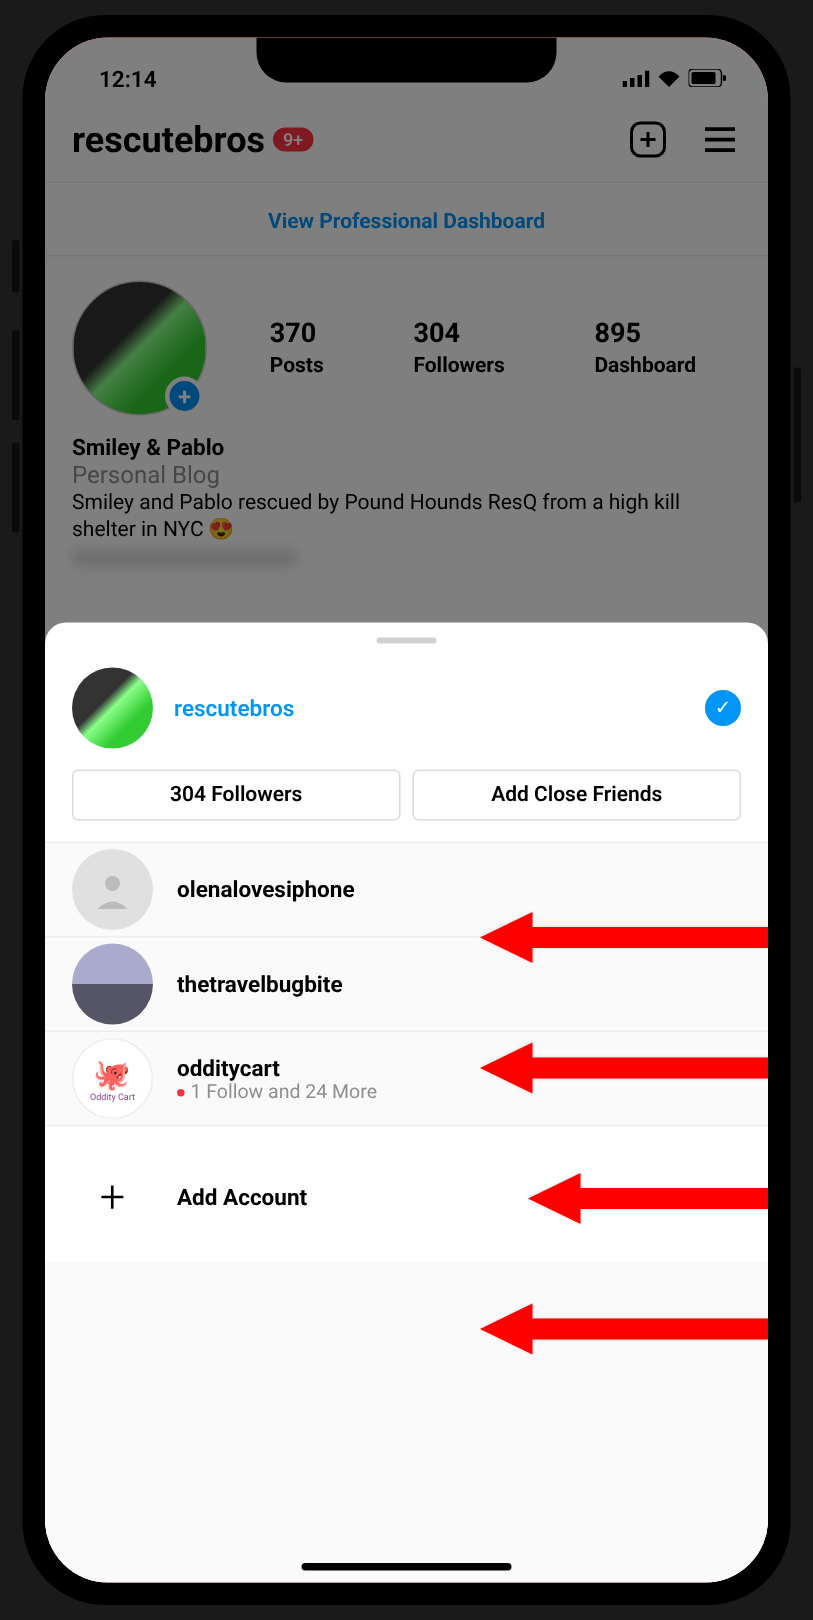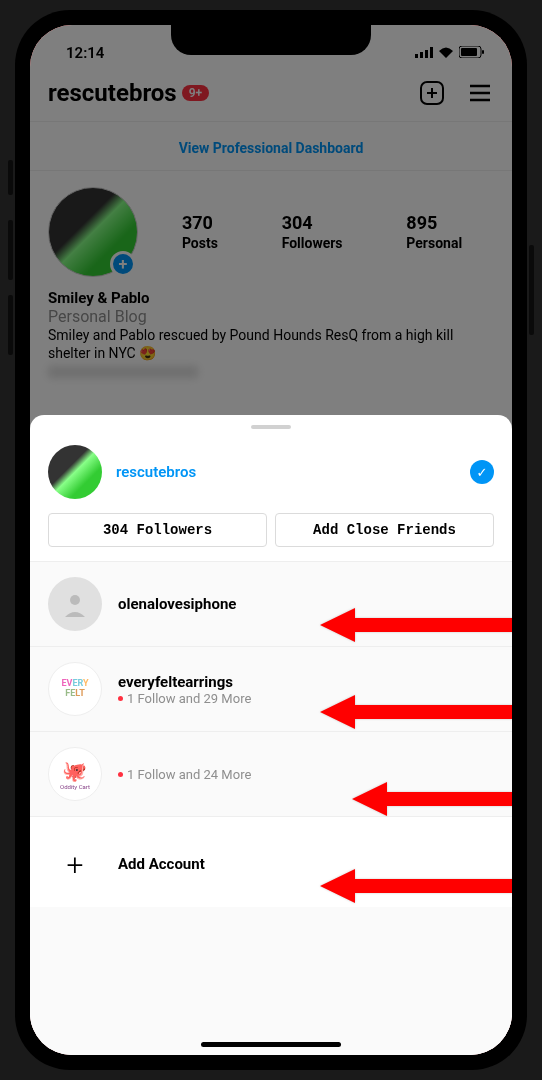--- a/index.html
+++ b/index.html
@@ -258,31 +258,30 @@
     }
     .sheet-btn {
       flex: 1;
       border: 1px solid #dbdbdb;
       border-radius: 4px;
       padding: 8px;
       text-align: center;
       font-weight: 600;
       font-size: 14px;
       background: #fff;
-      font-family: Liberation Mono, monospace;
     }
     
     .account-list {
       background: #fafafa;
       flex: 1;
     }
     .account-item {
       display: flex;
       align-items: center;
-      padding: 15px 18px;
+      padding: 4px 18px;
       gap: 16px;
       position: relative;
       border-top: 1px solid #eee;
     }
     .list-avatar {
       width: 54px;
       height: 54px;
       border-radius: 50%;
       background: #ddd;
       flex-shrink: 0;
@@ -477,21 +476,21 @@
           <div class="stat">
             <span class="stat-value">370</span>
             <span class="stat-label">Posts</span>
           </div>
           <div class="stat">
             <span class="stat-value">304</span>
             <span class="stat-label">Followers</span>
           </div>
           <div class="stat">
             <span class="stat-value">895</span>
-            <span class="stat-label">Personal</span>
+            <span class="stat-label">Dashboard</span>
           </div>
         </div>
       </div>
 
       <div class="bio-section">
         <div class="display-name">Smiley &amp; Pablo</div>
         <div class="category">Personal Blog</div>
         <div class="bio-text">Smiley and Pablo rescued by Pound Hounds ResQ from a high kill shelter in NYC 😍</div>
         <div class="blur-line"></div>
       </div>
@@ -521,40 +520,35 @@
             <svg width="30" height="30" viewBox="0 0 30 30">
                 <circle cx="15" cy="11" r="5" fill="#bbb"></circle>
                 <path d="M5 28 Q15 18 25 28" fill="#bbb"></path>
               </svg>
           </div>
           <div class="item-text">
             <div class="item-username">olenalovesiphone</div>
           </div>
         </div>
 
-
         <div class="account-item">
-          <div class="list-avatar every">
-            <div class="every-text"><span class="e1">EV</span><span class="e2">ER</span><span class="e3">Y</span><br><span style="color:#9b8">FE</span><span style="color:#d95">LT</span></div>
-          </div>
+          <div class="list-avatar travel"></div>
           <div class="item-text">
-            <div class="item-username">everyfeltearrings</div>
-            <div class="item-sub">
-              <span class="red-dot"></span>
-              <span>1 Follow and 29 More</span>
-            </div>
-          </div>
-        </div>
+            <div class="item-username">thetravelbugbite</div>
+          </div>
+        </div>
+
 
         <div class="account-item">
           <div class="list-avatar oddity">
             <span style="color:#848">🐙</span>
             <span class="oddity-label">Oddity Cart</span>
           </div>
           <div class="item-text">
+            <div class="item-username">odditycart</div>
             <div class="item-sub">
               <span class="red-dot"></span>
               <span>1 Follow and 24 More</span>
             </div>
           </div>
         </div>
 
         <div class="add-account">
           <div class="plus-circle">+</div>
           <div class="add-text">Add Account</div>

